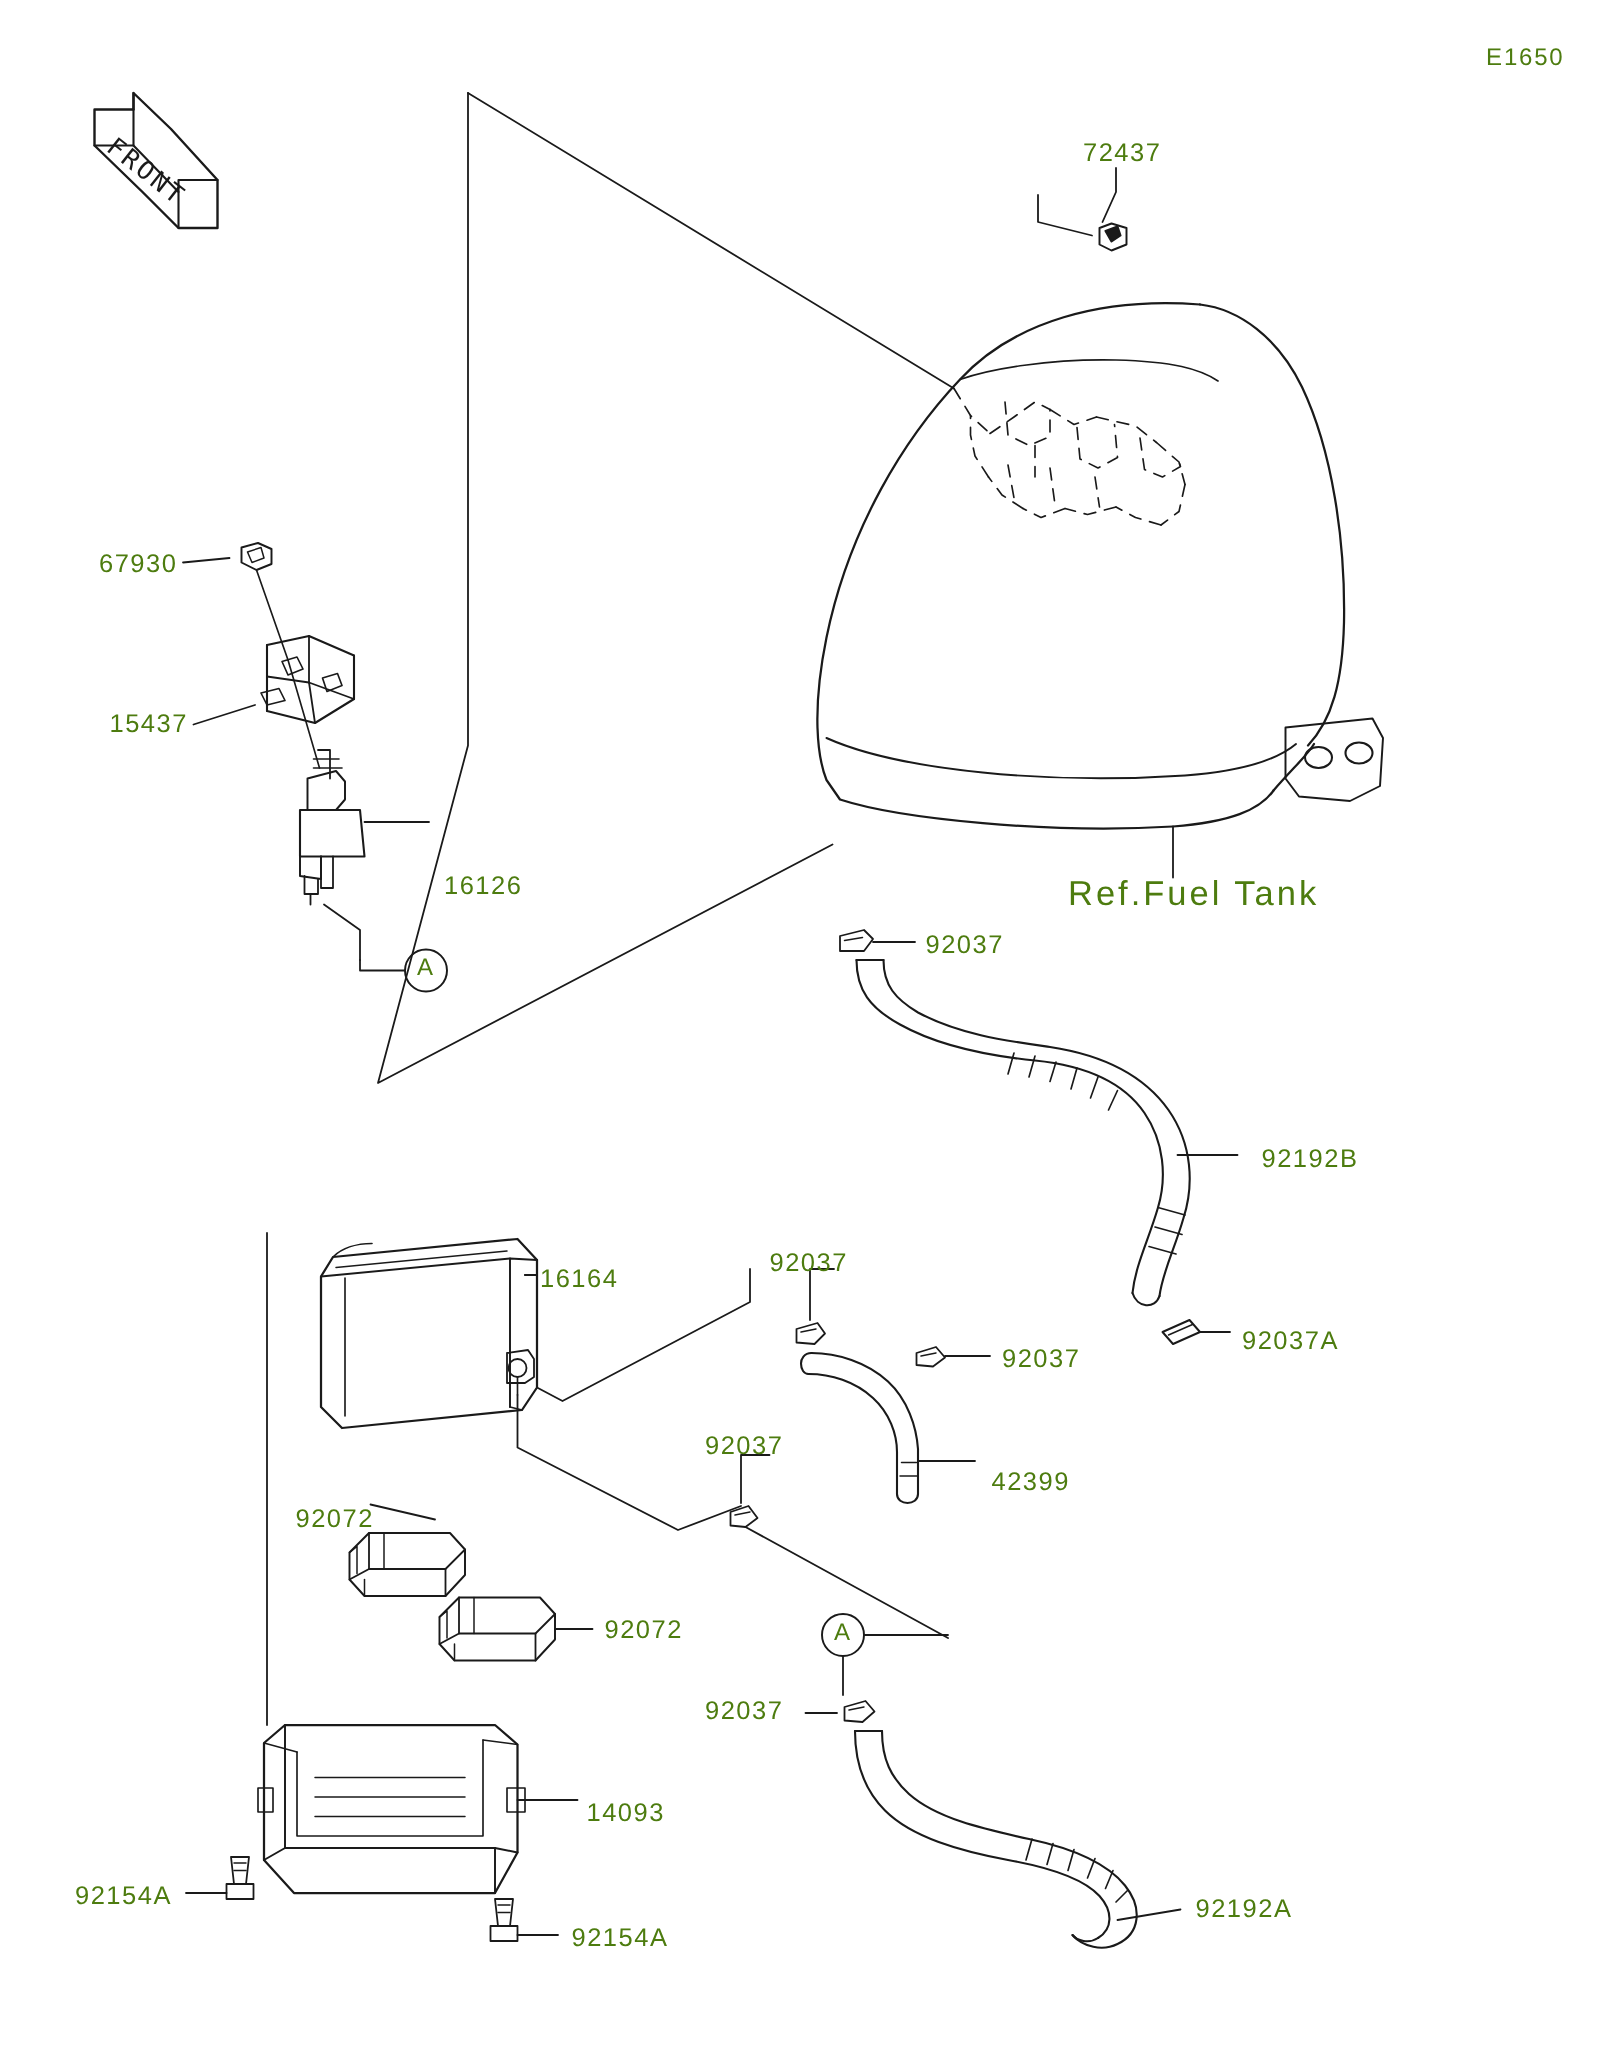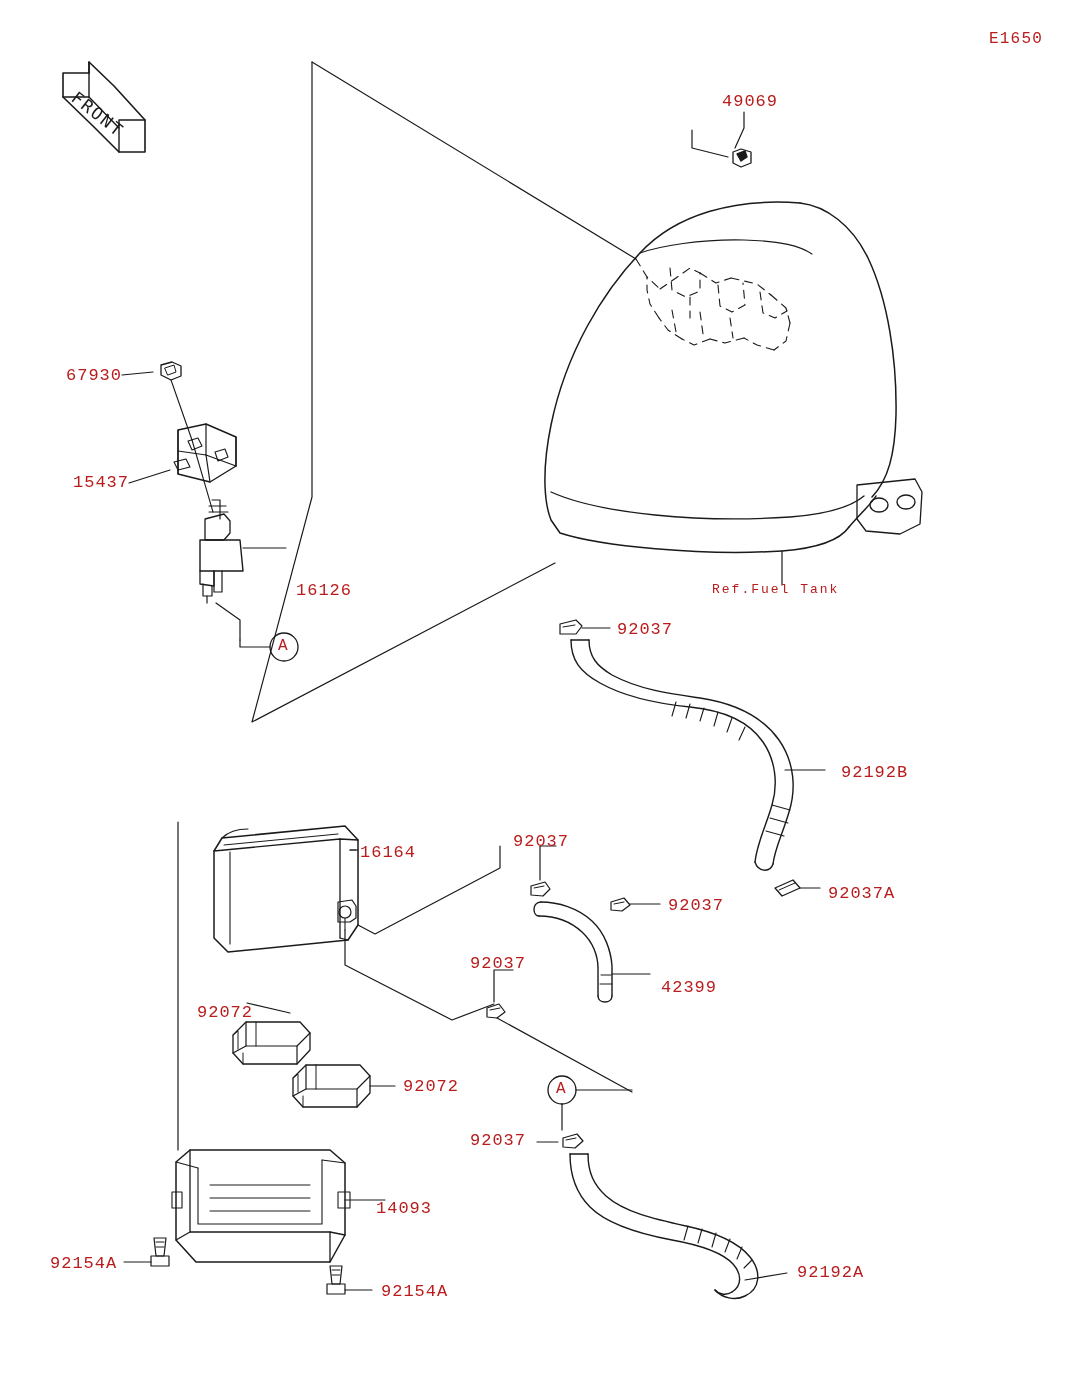--- a/index.html
+++ b/index.html
@@ -17,36 +17,36 @@
     background: #ffffff;
     overflow: hidden;
   }
   #sheet svg {
     position: absolute;
     left: 0;
     top: 0;
   }
   .lbl {
     position: absolute;
-    font-family: Liberation Mono, monospace;
+    font-family: Liberation Sans, sans-serif;
     font-size: 17px;
     letter-spacing: 1px;
-    color: #b91c1c;
+    color: #4d7c0f;
     white-space: nowrap;
   }
   .code-top-right {
     position: absolute;
     right: 24px;
     top: 30px;
     font-size: 16px;
     letter-spacing: 1.2px;
   }
   .reftxt {
     position: absolute;
-    font-size: 13px;
+    font-size: 23px;
     letter-spacing: 2px;
   }
 </style>
 </head>
 <body>
 
 <div id="sheet">
 
   <svg width="1067" height="1378" viewBox="0 0 1067 1378" fill="none" stroke="#1a1a1a" stroke-width="1.4" stroke-linecap="round" stroke-linejoin="round">
 
@@ -387,36 +387,36 @@
       <path d="M332 1275 L340 1275" stroke-width="1.0"></path>
       <path d="M345 1290 L372 1290" stroke-width="1.2"></path>
     </g>
 
   </svg>
 
   <div class="lbl code-top-right">E1650</div>
 
   <div class="lbl reftxt" style="left:712px; top:582px;">Ref.Fuel Tank</div>
 
-  <div class="lbl" style="left:722px; top:92px;">49069</div>
+  <div class="lbl" style="left:722px; top:92px;">72437</div>
   <div class="lbl" style="left:66px;  top:366px;">67930</div>
   <div class="lbl" style="left:73px;  top:473px;">15437</div>
   <div class="lbl" style="left:296px; top:541px;margin-top:40px;">16126</div>
   <div class="lbl" style="left:617px; top:620px;">92037</div>
   <div class="lbl" style="left:831px; top:763px;margin-left:10px;">92192B</div>
   <div class="lbl" style="left:360px; top:843px;">16164</div>
   <div class="lbl" style="left:513px; top:832px;">92037</div>
   <div class="lbl" style="left:668px; top:896px;">92037</div>
   <div class="lbl" style="left:828px; top:884px;">92037A</div>
   <div class="lbl" style="left:661px; top:978px;">42399</div>
   <div class="lbl" style="left:470px; top:954px;">92037</div>
   <div class="lbl" style="left:197px; top:1003px;">92072</div>
   <div class="lbl" style="left:403px; top:1077px;">92072</div>
   <div class="lbl" style="left:470px; top:1131px;">92037</div>
-  <div class="lbl" style="left:376px; top:1199px;">14093</div>
+  <div class="lbl" style="left:391px; top:1199px;">14093</div>
   <div class="lbl" style="left:797px; top:1263px;">92192A</div>
   <div class="lbl" style="left:50px;  top:1254px;">92154A</div>
   <div class="lbl" style="left:381px; top:1282px;">92154A</div>
 
   <div class="lbl" style="left:278px; top:637px; font-size:16px;">A</div>
   <div class="lbl" style="left:556px; top:1080px; font-size:16px;">A</div>
 
 </div>
 
 </body></html>

